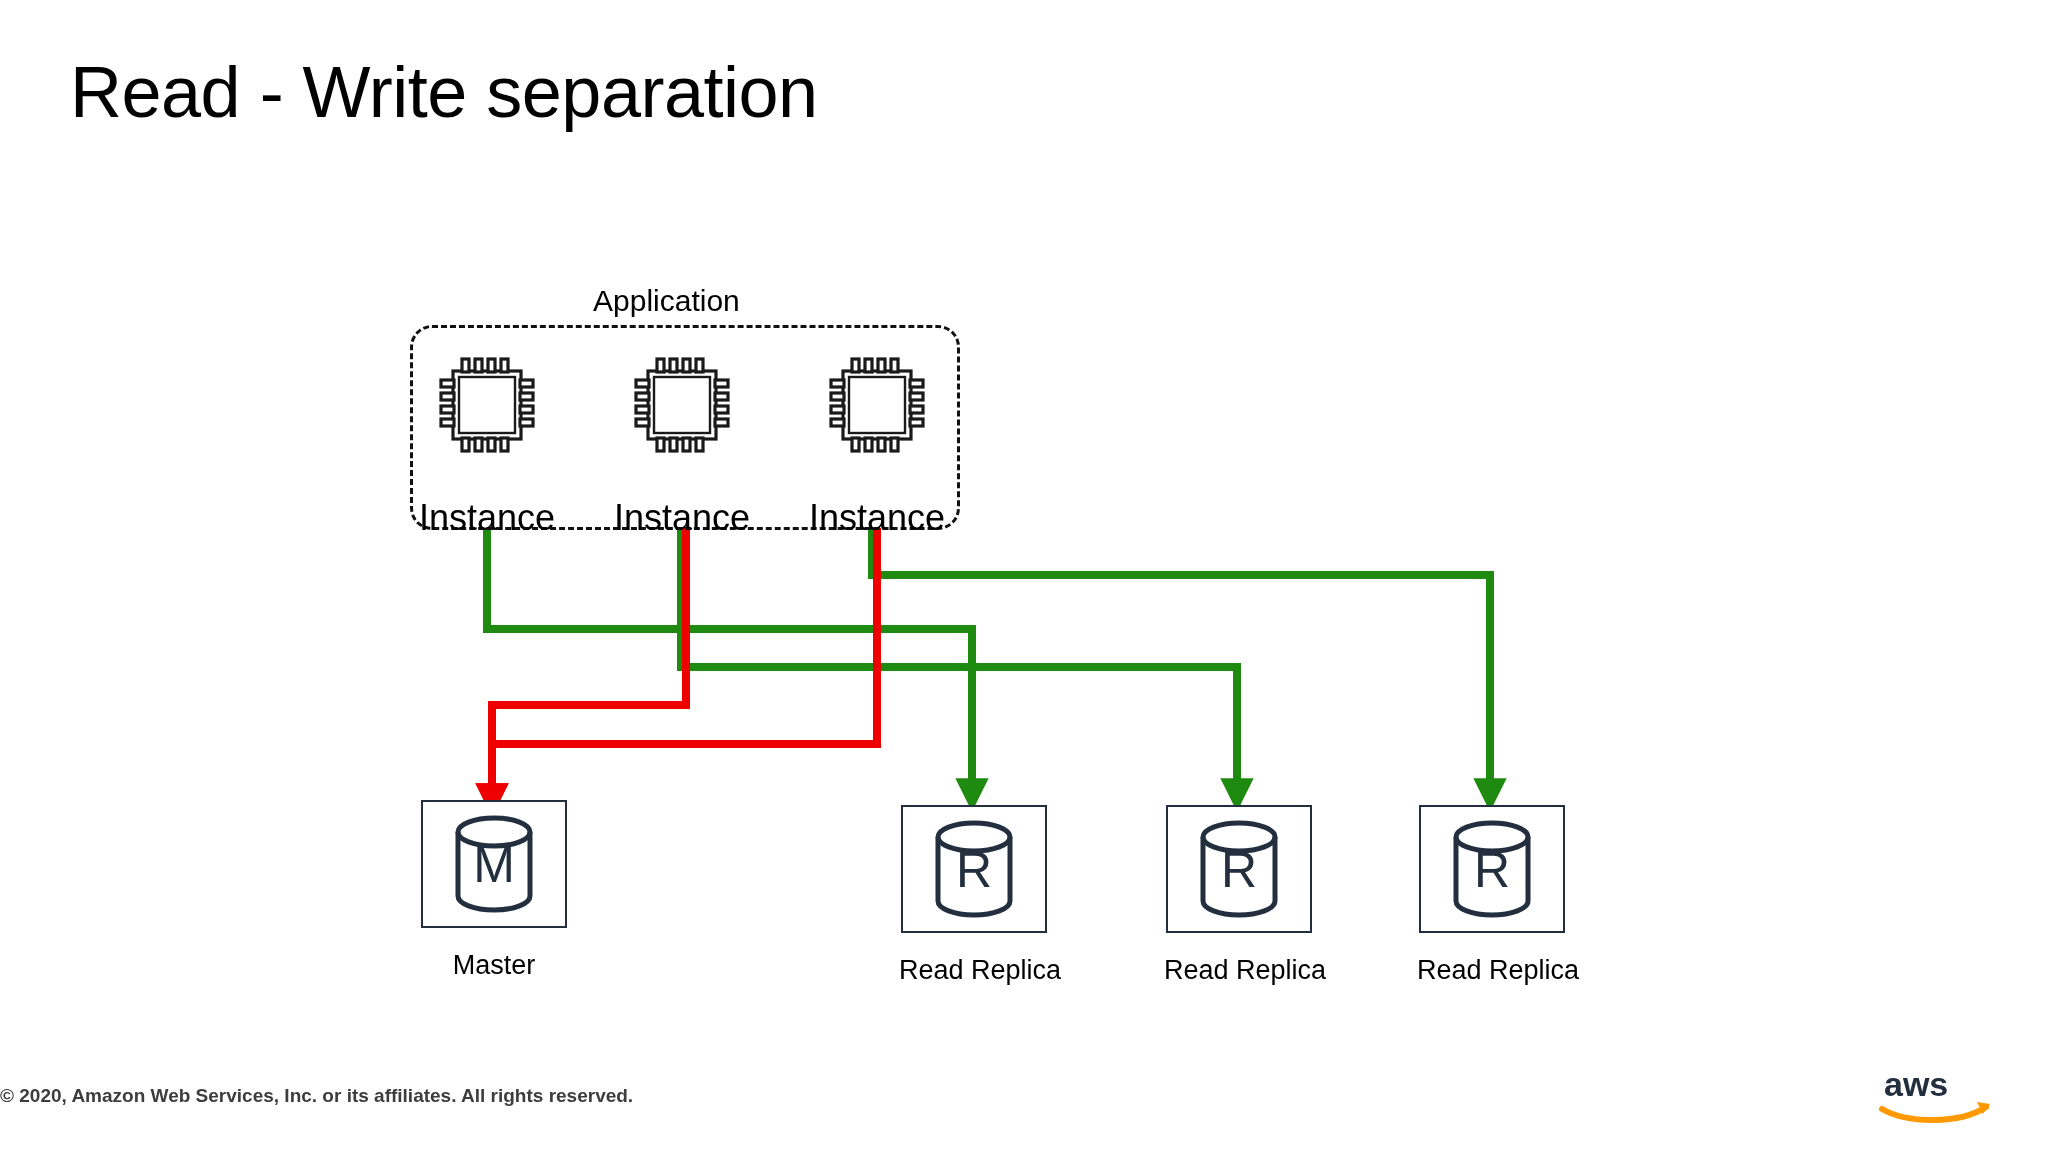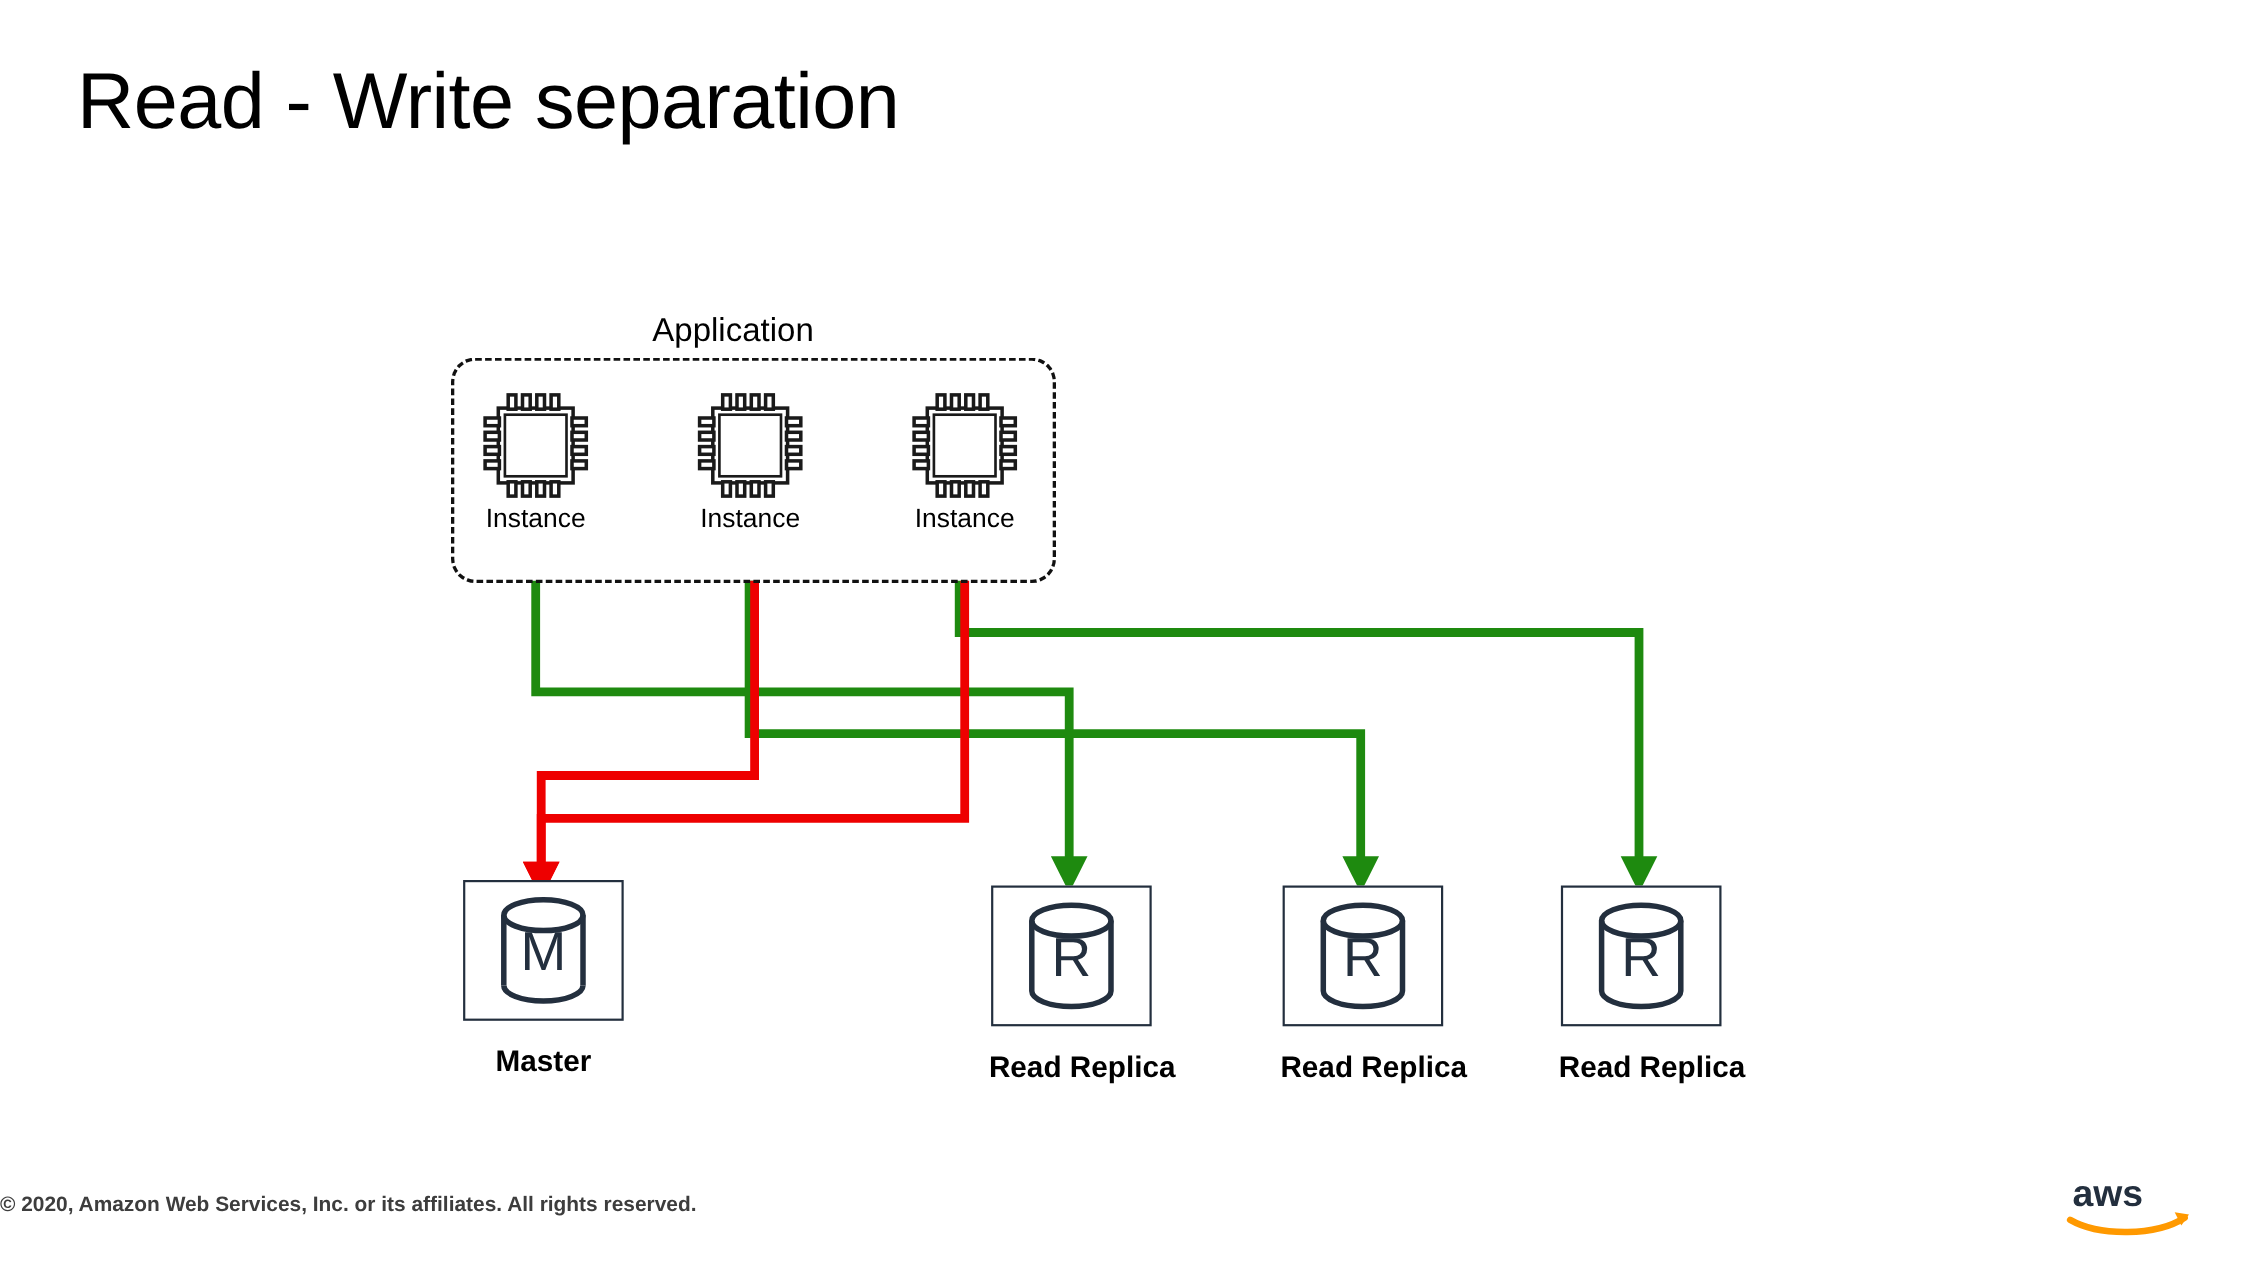--- a/index.html
+++ b/index.html
@@ -72,24 +72,25 @@
     width: 150px;
     text-align: center;
   }
   .instance .chip-wrap {
     height: 110px;
     display: flex;
     align-items: center;
     justify-content: center;
   }
   .instance .inst-label {
-    font-size: 24px;
+    font-size: 36px;
     color: #000000;
     line-height: 1;
     white-space: nowrap;
+    margin-top: 40px;
   }
 
   
   .dbnode {
     position: absolute;
     width: 150px;
     text-align: center;
   }
   .dbnode .db-box {
     width: 146px;
@@ -100,21 +101,20 @@
     align-items: center;
     justify-content: center;
     background: #ffffff;
     margin: 0 auto;
   }
   .dbnode .db-label {
     margin-top: 22px;
     font-size: 27px;
     color: #000000;
     white-space: nowrap;
-    font-weight: bold;
   }
 
   
   #footer-copy {
     position: absolute;
     left: 0;
     top: 1085px;
     width: 1310px;
     text-align: left;
     font-size: 19px;

